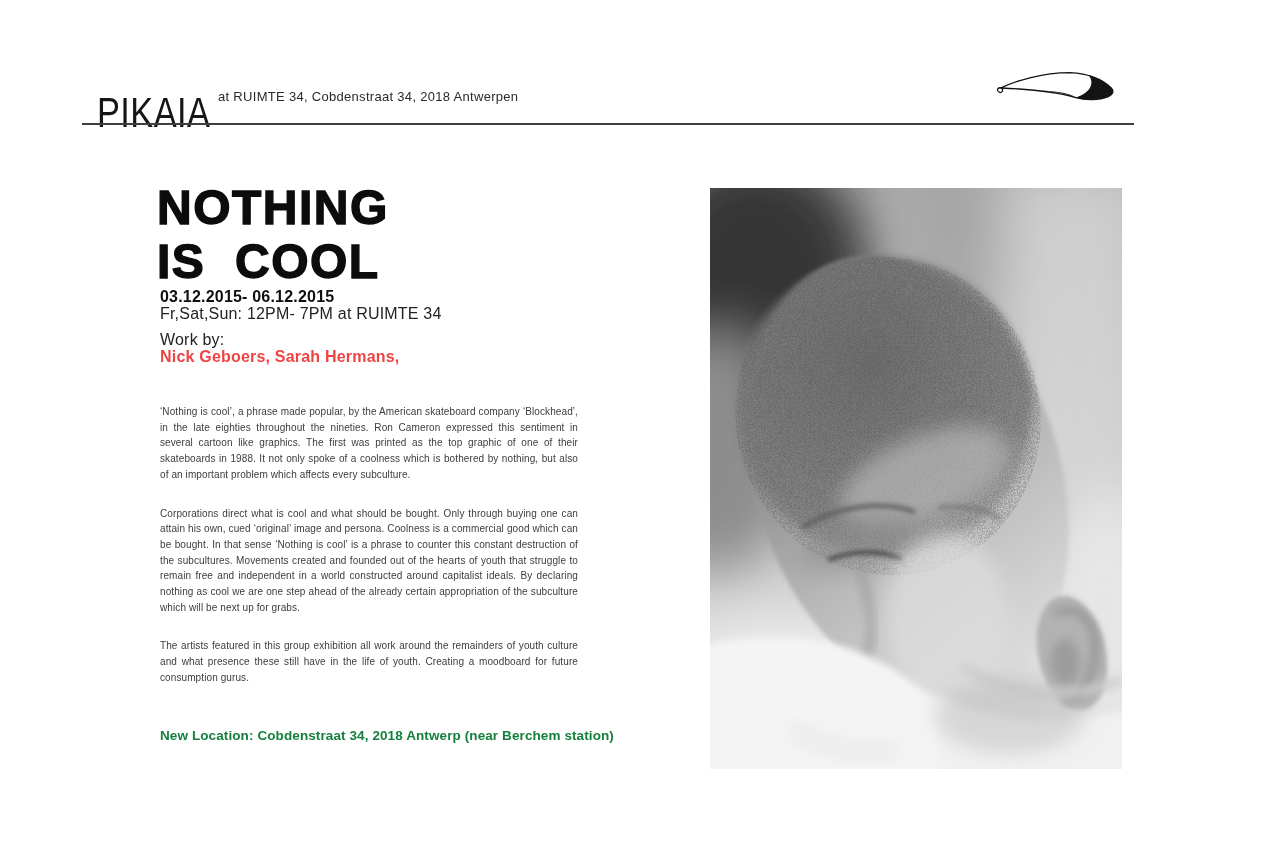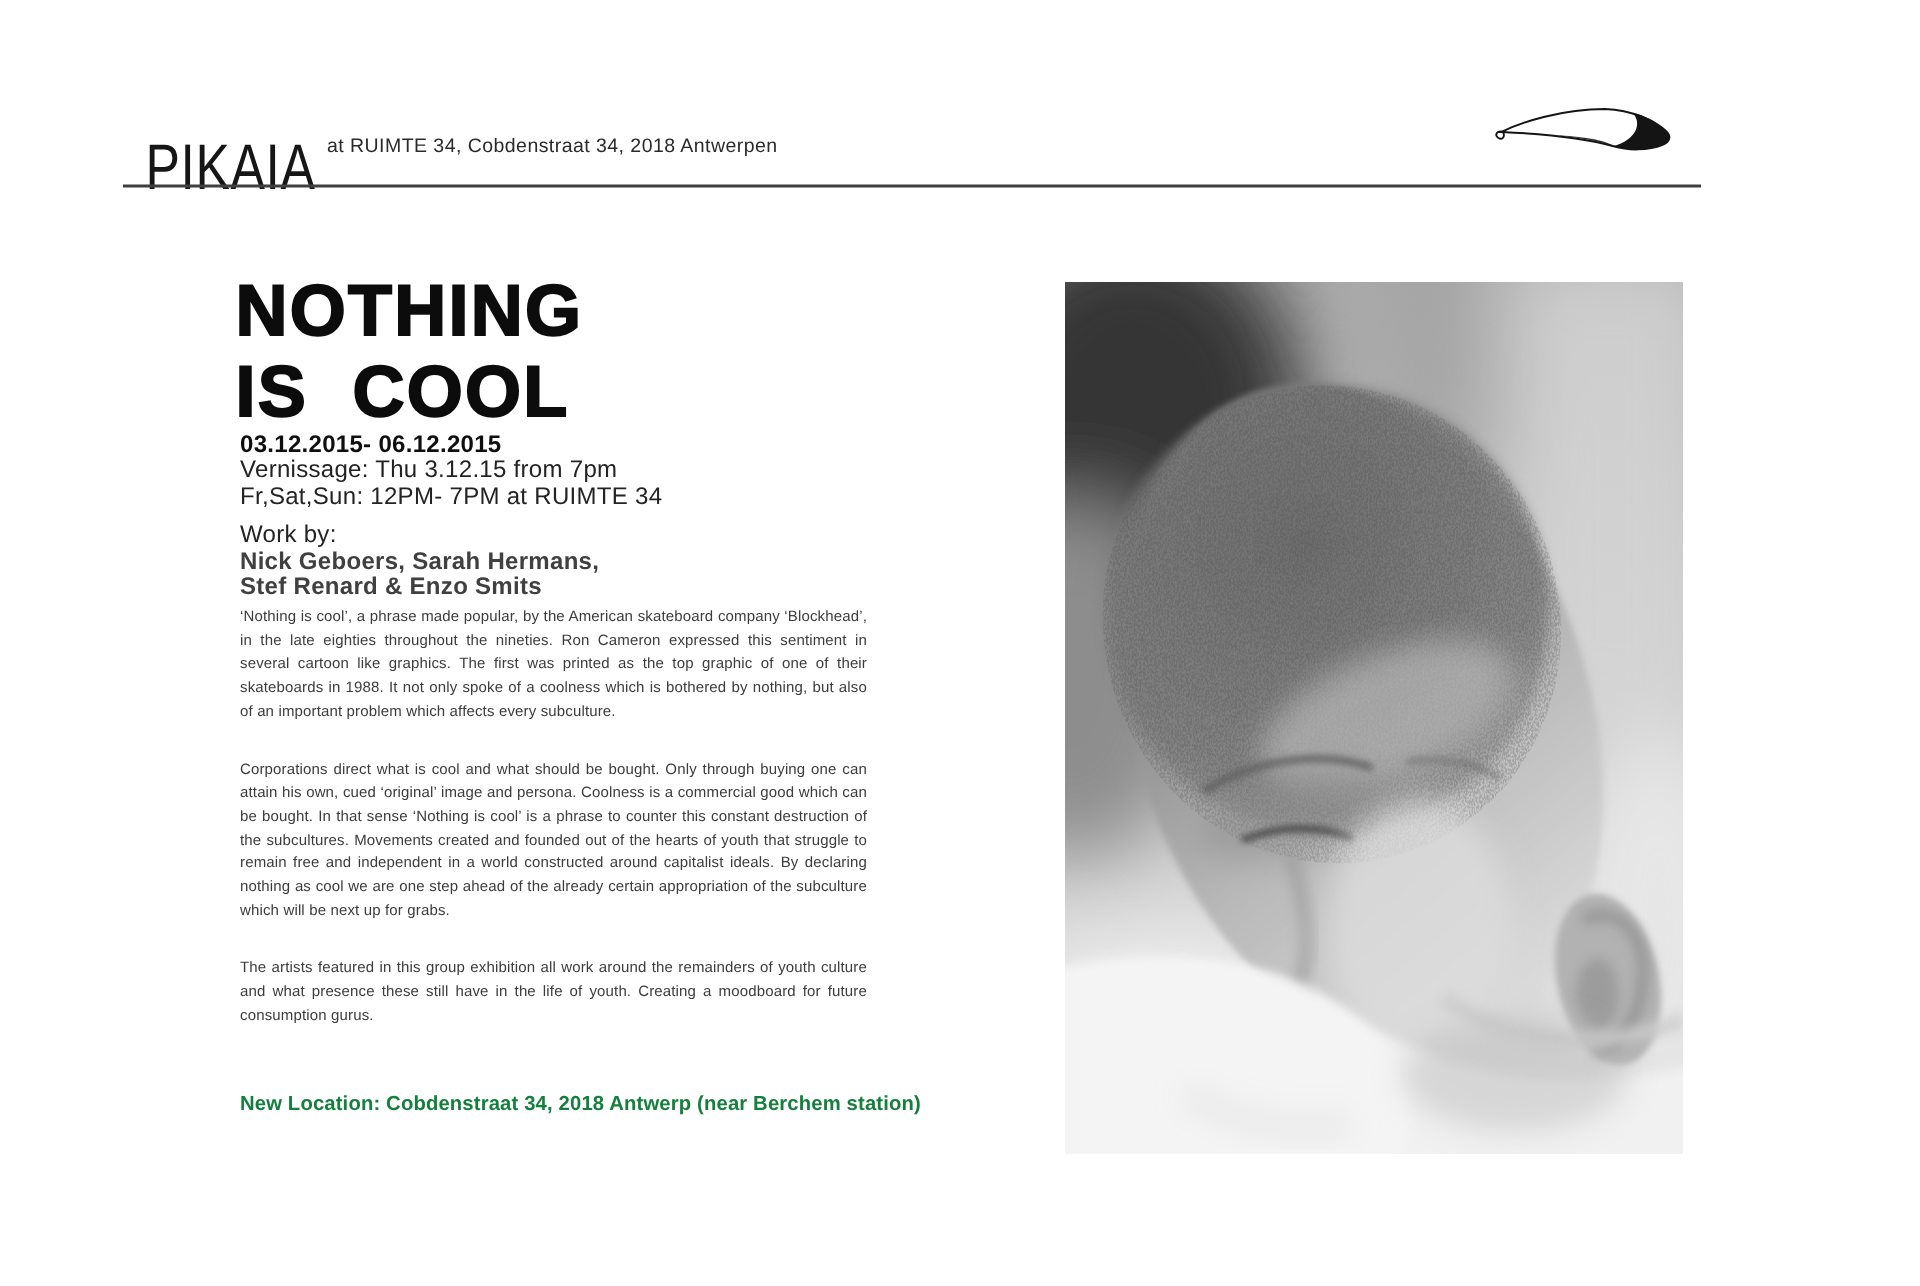--- a/index.html
+++ b/index.html
@@ -39,21 +39,21 @@
     color:#0c0c0c;-webkit-text-stroke:1.4px #0c0c0c;
     letter-spacing:1.5px;white-space:pre;
   }
   .details{
     position:absolute;left:160px;top:288px;
     font-size:16px;line-height:17.4px;color:#232323;
     letter-spacing:0.2px;
   }
   .details .dates{font-weight:bold;color:#0f0f0f;}
   .details .gap{height:8px;}
-  .details .artist{font-weight:600;color:#404040;}
+  .details .artist{font-weight:600;color:#ef4444;}
   .body-copy{
     position:absolute;left:160px;top:404px;width:418px;
     font-size:10px;line-height:15.7px;color:#3c3c3c;
     text-align:justify;letter-spacing:0.1px;
   }
   .body-copy p{margin:0 0 23px 0;}
   .new-location{
     position:absolute;left:160px;top:728px;
     font-size:13.5px;font-weight:bold;color:#15803d;
     letter-spacing:0.1px;white-space:nowrap;text-align:center;
@@ -84,26 +84,24 @@
     <path d="M44,27.5 C62,29 76,32 84,35 C79,30.5 60,27.8 44,27.5 Z" fill="#141414" opacity="0.85"></path>
     <path d="M7,25 c-4,-1.2 -6.5,2 -3.2,4.2 c2.2,1.4 5,-0.2 3.2,-4.2" fill="none" stroke="#141414" stroke-width="1.3"></path>
   </svg>
 
   <hr class="rule">
 
   <h2 class="title"><span>NOTHING</span><br><span>IS  COOL</span></h2>
 
   <div class="details">
     <div class="dates">03.12.2015- 06.12.2015</div>
-    <div>Vernissage: Thu 3.12.15 from 7pm</div>
     <div>Fr,Sat,Sun: 12PM- 7PM at RUIMTE 34</div>
     <div class="gap"></div>
     <div>Work by:</div>
     <div class="artist">Nick Geboers, Sarah Hermans,</div>
-    <div class="artist">Stef Renard &amp; Enzo Smits</div>
   </div>
 
   <div class="body-copy">
     <p>‘Nothing is cool’, a phrase made popular, by the American skateboard company ‘Blockhead’, in the late eighties throughout the nineties. Ron Cameron expressed this sentiment in several cartoon like graphics. The first was printed as the top graphic of one of their skateboards in 1988. It not only spoke of a coolness which is bothered by nothing, but also of an important problem which affects every subculture.</p>
     <p>Corporations direct what is cool and what should be bought. Only through buying one can attain his own, cued ‘original’ image and persona. Coolness is a commercial good which can be bought. In that sense ‘Nothing is cool’ is a phrase to counter this constant destruction of the subcultures. Movements created and founded out of the hearts of youth that struggle to remain free and independent in a world constructed around capitalist ideals. By declaring nothing as cool we are one step ahead of the already certain appropriation of the subculture which will be next up for grabs.</p>
     <p>The artists featured in this group exhibition all work around the remainders of youth culture and what presence these still have in the life of youth. Creating a moodboard for future consumption gurus.</p>
   </div>
 
   <div class="new-location">New Location: Cobdenstraat 34, 2018 Antwerp (near Berchem station)</div>
 

